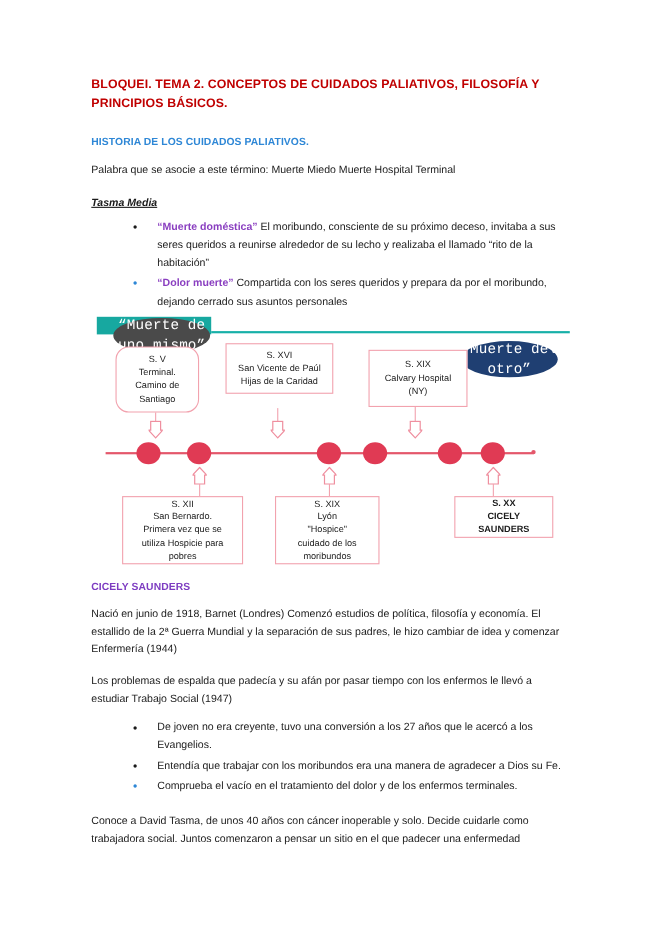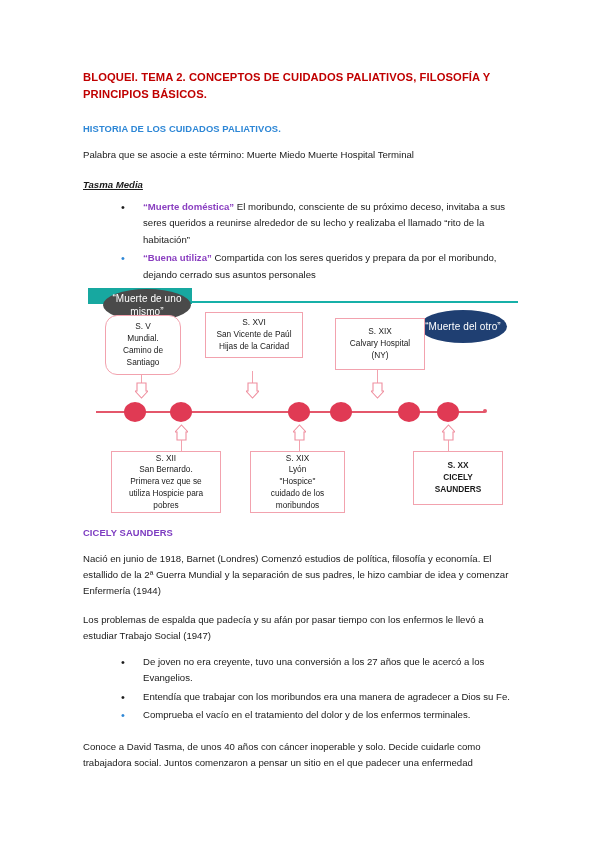--- a/index.html
+++ b/index.html
@@ -106,23 +106,24 @@
     background: #17b0a8;
   }
   .ellipse {
     position: absolute;
     border-radius: 50%;
     display: flex;
     align-items: center;
     justify-content: center;
     text-align: center;
     color: #ffffff;
-    font-size: 10px;
+    font-size: 13px;
     line-height: 1.35;
     letter-spacing: 0.01em;
+    font-family: Liberation Mono, monospace;
   }
   .ellipse-gray {
     left: 103px;
     top: 289px;
     width: 88px;
     height: 32px;
     background: #4a4a4a;
   }
   .ellipse-navy {
     left: 419px;
@@ -195,35 +196,35 @@
     <h1 class="doc-title">BLOQUEI. TEMA 2. CONCEPTOS DE CUIDADOS PALIATIVOS, FILOSOFÍA Y PRINCIPIOS BÁSICOS.</h1>
 
     <h2 class="section-heading">HISTORIA DE LOS CUIDADOS PALIATIVOS.</h2>
 
     <p class="body-text">Palabra que se asocie a este término: Muerte Miedo Muerte Hospital Terminal</p>
 
     <p class="subhead-italic">Tasma Media</p>
 
     <ul class="bullets">
       <li><span class="hl-purple">“Muerte doméstica”</span><span> El moribundo, consciente de su próximo deceso, invitaba a sus seres queridos a reunirse alrededor de su lecho y realizaba el llamado “rito de la habitación”</span></li>
-      <li class="blue-bullet"><span class="hl-purple">“Buena utiliza”</span><span> Compartida con los seres queridos y prepara da por el moribundo, dejando cerrado sus asuntos personales</span></li>
+      <li class="blue-bullet"><span class="hl-purple">“Dolor muerte”</span><span> Compartida con los seres queridos y prepara da por el moribundo, dejando cerrado sus asuntos personales</span></li>
     </ul>
   </div>
 
   <div>
 
     <div class="teal-block"></div>
     <div class="teal-line"></div>
 
     <div class="ellipse ellipse-gray">“Muerte de uno mismo”</div>
     <div class="ellipse ellipse-navy">“Muerte del otro”</div>
 
     <div class="tl-box" style="left:105px; top:315px; width:76px; height:60px;border-radius:12px;">
       <span>S. V</span>
-      <span>Mundial.</span>
+      <span>Terminal.</span>
       <span>Camino de</span>
       <span>Santiago</span>
     </div>
 
     <div class="tl-box" style="left:205px; top:312px; width:98px; height:46px;">
       <span>S. XVI</span>
       <span>San Vicente de Paúl</span>
       <span>Hijas de la Caridad</span>
     </div>
 
@@ -280,21 +281,21 @@
     </div>
 
     <div class="tl-box" style="left:250px; top:451px; width:95px; height:62px;">
       <span>S. XIX</span>
       <span>Lyón</span>
       <span>"Hospice"</span>
       <span>cuidado de los</span>
       <span>moribundos</span>
     </div>
 
-    <div class="tl-box" style="left:413px; top:451px; width:90px; height:54px; font-weight:bold;">
+    <div class="tl-box" style="left:413px; top:451px; width:90px; height:38px; font-weight:bold;">
       <span>S. XX</span>
       <span>CICELY</span>
       <span>SAUNDERS</span>
     </div>
 
   </div>
 
   <div class="content" style="top:527px;">
     <h2 class="section-heading purple" style="padding-top:0;">CICELY SAUNDERS</h2>
 

